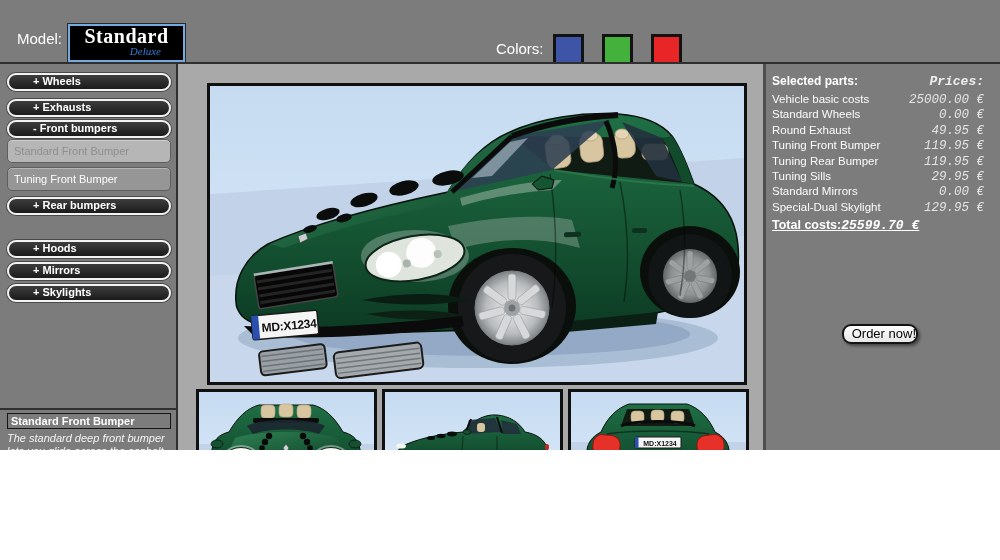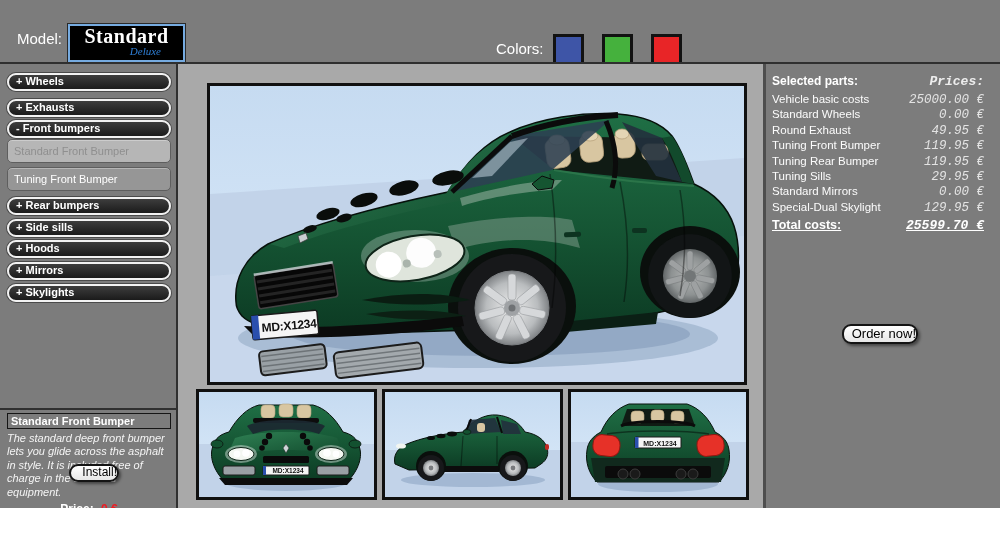--- a/index.html
+++ b/index.html
@@ -1,37 +1,37 @@
 <!DOCTYPE html>
 <html style="--bg: #7c7c7c; --panel: #a9a9a9; --swatch-blue: #3e55a7; --swatch-green: #45b13d; --swatch-red: #e82527; --logo-border: #76abe0; --logo-blue: #2f7fd6; --price-red: #ed1c24; --car-green: #155433; --seat-tan: #d8c6a1; --tail-red: #e63128; --sky-blue: #cde1f4;"><head>
 <meta charset="utf-8">
 <style>
   html,body{margin:0;padding:0;}
-  #stage{position:relative;width:1000px;height:508px;overflow:hidden;
+  #stage{position:relative;width:1000px;height:450px;overflow:hidden;
          background:var(--bg,#7c7c7c);font-family:"Liberation Sans",sans-serif;}
 
   
   .model-label{position:absolute;left:17px;top:30px;font-size:15px;color:#fff;}
   .logo-box{position:absolute;left:68px;top:24px;width:113px;height:34px;background:#000;
             border:2px solid var(--logo-border,#76abe0);box-shadow:0 0 0 1px #2a2a2a;}
   .logo-title{font-family:"Liberation Serif",serif;font-weight:bold;font-size:20px;color:#fff;
               text-align:center;line-height:21px;letter-spacing:.5px;}
   .logo-sub{font-family:"Liberation Serif",serif;font-style:italic;font-size:11px;
             color:var(--logo-blue,#2f7fd6);text-align:right;padding-right:22px;margin-top:-2px;}
   .colors-label{position:absolute;left:496px;top:40px;font-size:15px;color:#fff;}
   .swatch{position:absolute;top:34px;width:25px;height:25px;border:3px solid #121212;}
   .swatch.blue{left:553px;background:var(--swatch-blue,#3e55a7);}
   .swatch.green{left:602px;background:var(--swatch-green,#45b13d);}
   .swatch.red{left:651px;background:var(--swatch-red,#e82527);}
   .hline-top{position:absolute;left:0;top:62px;width:1000px;height:2px;background:#2f2f2f;}
 
   
   .acc{position:absolute;left:7px;width:164px;height:18px;box-sizing:border-box;
        background:linear-gradient(#3d3d3d,#1b1b1b);border:2px solid #f2f2f2;border-radius:9px;
-       color:#fff;font-weight:bold;font-size:11px;line-height:13px;padding-left:7px;
+       color:#fff;font-weight:bold;font-size:11px;line-height:13px;padding-left:24px;
        box-shadow:0 0 0 1px #4a4a4a;cursor:pointer;}
   .opt{position:absolute;left:7px;width:164px;height:24px;box-sizing:border-box;
        border:1px solid #5e5e5e;border-radius:5px;font-size:11px;line-height:22px;padding-left:6px;
        box-shadow:inset 0 1px 0 rgba(255,255,255,.3);cursor:pointer;}
   .opt.selected{background:#b6b6b6;color:#8f8f8f;}
   .opt.normal{background:#969696;color:#fff;}
   .p1{top:73px}.p2{top:99px}.p3{top:120px}.p4{top:139px}.p5{top:167px}
   .p6{top:197px}.p7{top:219px}.p8{top:240px}.p9{top:262px}.p10{top:284px}
 
   .divider-v{position:absolute;left:176px;top:62px;width:2px;height:456px;background:#303030;}
@@ -62,21 +62,21 @@
   .pricing{position:absolute;left:770px;top:62px;width:222px;box-sizing:border-box;
            padding:12px 8px 0 2px;color:#fff;}
   .phead{display:flex;justify-content:space-between;align-items:baseline;}
   .phead-parts{font-weight:bold;font-size:12px;}
   .mono{font-family:"Liberation Mono",monospace;font-style:italic;}
   .phead-prices{font-weight:bold;font-size:13px;color:#ededed;}
   .prow{display:flex;justify-content:space-between;align-items:baseline;height:15.4px;}
   .prows{margin-top:4px;}
   .plabel{font-size:11.5px;color:#fcfcfc;}
   .pprice{font-size:12.5px;color:#e3e3e3;}
-  .ptotal{display:flex;justify-content:space-between;align-items:baseline;margin-top:2px;}
+  .ptotal{display:flex;justify-content:flex-start;align-items:baseline;margin-top:2px;}
   .ptotal-label{font-weight:bold;font-size:12.5px;text-decoration:underline;}
   .ptotal-value{font-weight:bold;font-size:13px;color:#ffffff;text-decoration:underline;}
   .order-btn{position:absolute;left:842px;top:324px;width:76px;height:20px;font-size:13px;line-height:15px;}
 </style>
 </head>
 <body>
 
 <div id="stage">
 
   <div class="model-label">Model:</div>
@@ -89,21 +89,20 @@
   <div class="swatch green"></div>
   <div class="swatch red"></div>
   <div class="hline-top"></div>
 
   <div class="acc p1">+ Wheels</div>
   <div class="acc p2">+ Exhausts</div>
   <div class="acc p3">- Front bumpers</div>
   <div class="opt selected p4">Standard Front Bumper</div>
   <div class="opt normal p5">Tuning Front Bumper</div>
   <div class="acc p6">+ Rear bumpers</div>
-  <div class="acc p7">+ Side sills</div>
   <div class="acc p8">+ Hoods</div>
   <div class="acc p9">+ Mirrors</div>
   <div class="acc p10">+ Skylights</div>
 
   <div class="divider-v"></div>
   <div class="hline-detail"></div>
 
   <div class="detail">
     <div class="detail-title">Standard Front Bumper</div>
     <div class="detail-desc">The standard deep front bumper lets you glide across the asphalt in style. It is included free of charge in the standard equipment.</div>

